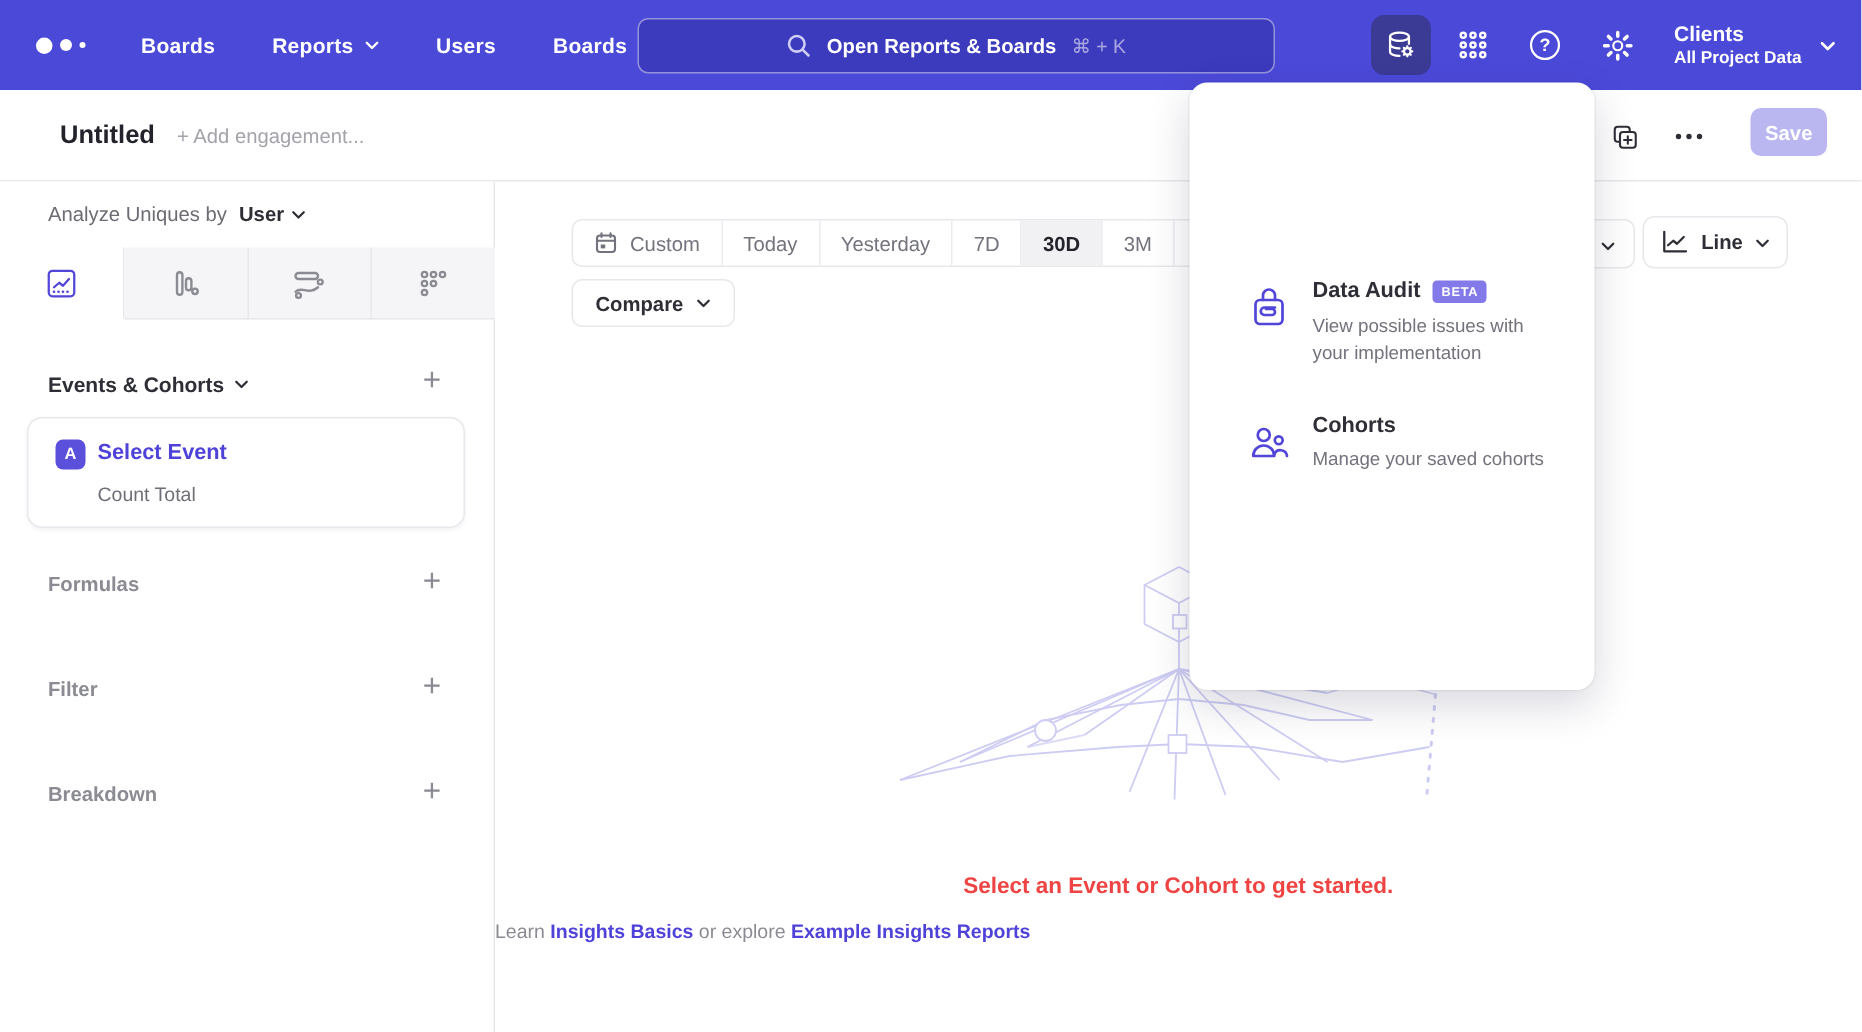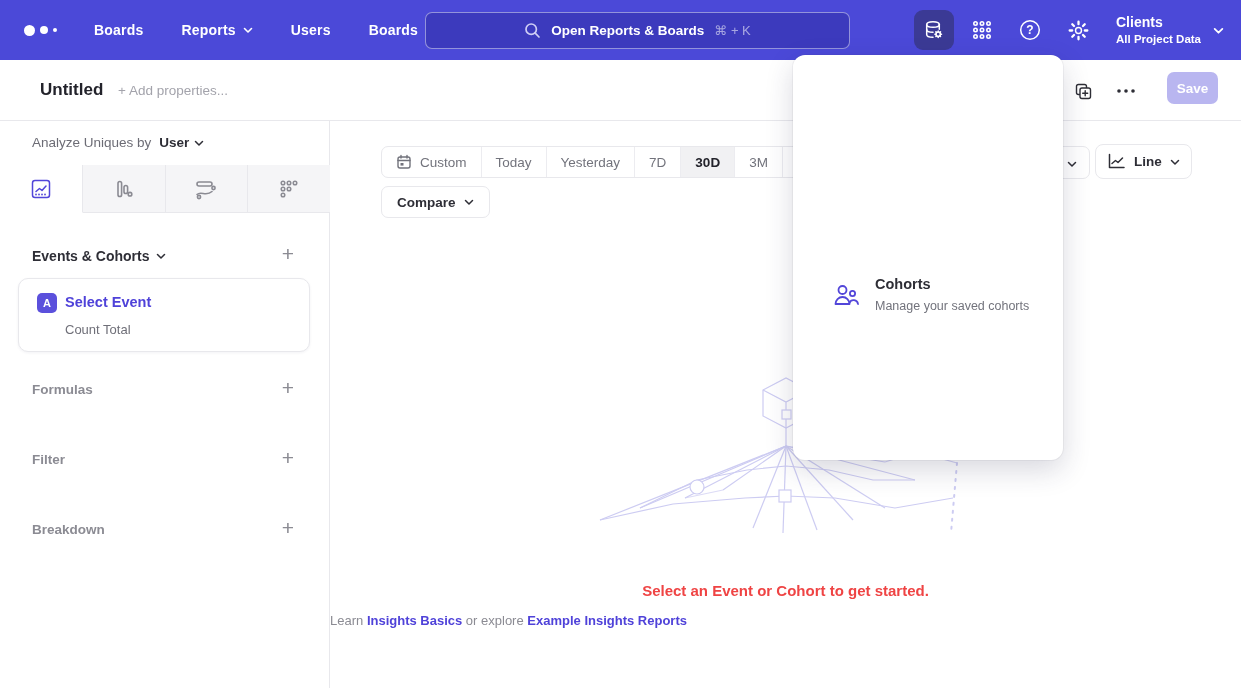--- a/index.html
+++ b/index.html
@@ -204,21 +204,21 @@
         <svg width="11" height="11" viewBox="0 0 10 10">
             <path d="M1.5 3.5 L5 7 L8.5 3.5" fill="none" stroke="#fff" stroke-width="1.6" stroke-linecap="round" stroke-linejoin="round"></path>
           </svg>
       </span>
     </div>
   </div>
 </div>
 
 <div class="reporthead">
   <div class="rh-title">Untitled</div>
-  <div class="rh-desc">+ Add properties...</div>
+  <div class="rh-desc">+ Add engagement...</div>
   <div class="rh-icon" style="left:1070px;">
     <span>
       <svg width="19" height="19" viewBox="0 0 19 19" fill="none" stroke="#2e2e36" stroke-width="1.4" stroke-linejoin="round">
         <rect x="2.5" y="2.5" width="10" height="10" rx="2"></rect>
         <rect x="6" y="6" width="10.5" height="10.5" rx="2" fill="#fff"></rect>
         <path d="M11.2 8.8 v5 M8.7 11.3 h5" stroke-linecap="round"></path>
       </svg>
     </span>
   </div>
   <div class="rh-icon" style="left:1113px;">
@@ -412,20 +412,34 @@
 </svg>
 
 <div class="es-title">Select an Event or Cohort to get started.</div>
 <div class="es-links">
   <span>Learn </span><a>Insights Basics</a><span> or explore </span><a>Example Insights Reports</a>
 </div>
 
 <div class="popup">
 
 
+  <div class="mitem" style="top:122px; height:90px;">
+    <span class="mi-icon" style="top:14px;">
+      <svg width="26" height="28" viewBox="0 0 26 28" fill="none" stroke="#5246d9" stroke-width="1.8" stroke-linecap="round">
+        <path d="M9 9 V6 a4 4 0 0 1 8 0 v3"></path>
+        <rect x="4" y="9" width="18" height="16" rx="3"></rect>
+        <path d="M17 14 H10 a2.4 2.4 0 0 0 0 5 h5 a2 2 0 0 0 0-4 h-4"></path>
+      </svg>
+    </span>
+    <div class="mi-title" style="top:9px;">
+      <span>Data Audit</span>
+      <span class="beta">BETA</span>
+    </div>
+    <div class="mi-desc" style="top:31px;">View possible issues with your implementation</div>
+  </div>
 
   <div class="mitem" style="top:215px; height:75px;">
     <span class="mi-icon" style="top:12px;">
       <svg width="27" height="27" viewBox="0 0 27 27" fill="none" stroke="#5246d9" stroke-width="1.8" stroke-linecap="round">
         <circle cx="9.5" cy="8" r="4"></circle>
         <path d="M2.5 22 a7 7 0 0 1 14 0 Z" stroke-linejoin="round"></path>
         <circle cx="19.5" cy="11.5" r="2.6"></circle>
         <path d="M16.5 21 a4.4 4.4 0 0 1 8.5 1" stroke-linejoin="round"></path>
       </svg>
     </span>

